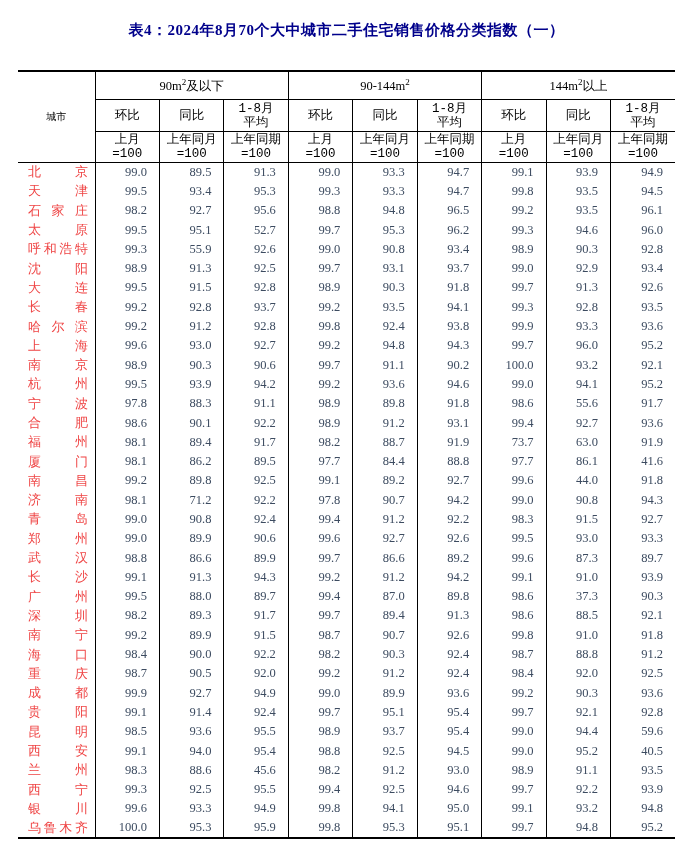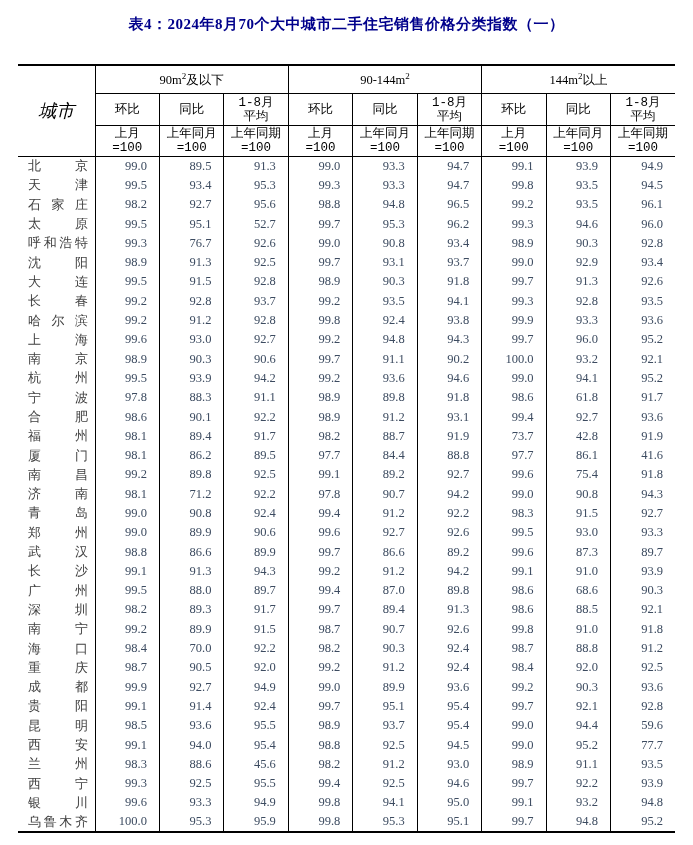--- a/index.html
+++ b/index.html
@@ -9,21 +9,21 @@
     --border-color:#000000;
   }
   html,body{margin:0;padding:0;background:#ffffff;}
   body{
     width:693px;height:845px;
     font-family:"Liberation Serif","DejaVu Sans",serif;
     color:#000;
     overflow:hidden;
   }
   .page-title{
-    margin-top:15px;
+    margin-top:21px;
     text-align:center;
     font-size:15px;
     font-weight:bold;
     color:var(--title-color);
     letter-spacing:0.5px;
   }
   .table-wrap{
     margin:30px 0 0 18px;
     width:657px;
   }
@@ -44,42 +44,41 @@
     vertical-align:middle;
     padding:0;
     line-height:14px;
   }
   thead tr.group-row th{height:27px;}
   thead tr.sub-row th{height:31px;}
   thead tr.base-row th{height:30px;}
   th.city-head{
     border-right:1px solid var(--border-color);
     border-bottom:1px solid var(--border-color);
-    font-size:18px;
-    font-style:italic;
+    font-size:10px;
   }
   th.group{
     border-left:1px solid var(--border-color);
     border-bottom:1px solid var(--border-color);
   }
   th.sub, th.base{
     border-left:1px solid var(--border-color);
     border-bottom:1px solid var(--border-color);
     font-family:Liberation Mono, monospace;
   }
   th sup{font-size:9px;line-height:0;}
   tbody tr{height:19.3px;}
   td{
     padding:0;
     vertical-align:middle;
     font-size:12.5px;
   }
   td.city-cell{
     padding-left:10px;
-    color:#404040;
+    color:#ef4444;
     font-size:13px;
   }
   .city-name{
     display:block;
     width:60px;
     text-align:justify;
     text-align-last:justify;
   }
   td.val-cell{
     border-left:1px solid var(--border-color);
@@ -246,21 +245,21 @@
           <td class="val-cell">96.2</td>
           <td class="val-cell">99.3</td>
           <td class="val-cell">94.6</td>
           <td class="val-cell">96.0</td>
         </tr>
         <tr>
           <td class="city-cell">
             <span class="city-name">呼和浩特</span>
           </td>
           <td class="val-cell">99.3</td>
-          <td class="val-cell">76.7</td>
+          <td class="val-cell">55.9</td>
           <td class="val-cell">92.6</td>
           <td class="val-cell">99.0</td>
           <td class="val-cell">90.8</td>
           <td class="val-cell">93.4</td>
           <td class="val-cell">98.9</td>
           <td class="val-cell">90.3</td>
           <td class="val-cell">92.8</td>
         </tr>
         <tr>
           <td class="city-cell">
@@ -364,21 +363,21 @@
           <td class="city-cell">
             <span class="city-name">宁波</span>
           </td>
           <td class="val-cell">97.8</td>
           <td class="val-cell">88.3</td>
           <td class="val-cell">91.1</td>
           <td class="val-cell">98.9</td>
           <td class="val-cell">89.8</td>
           <td class="val-cell">91.8</td>
           <td class="val-cell">98.6</td>
-          <td class="val-cell">61.8</td>
+          <td class="val-cell">55.6</td>
           <td class="val-cell">91.7</td>
         </tr>
         <tr>
           <td class="city-cell">
             <span class="city-name">合肥</span>
           </td>
           <td class="val-cell">98.6</td>
           <td class="val-cell">90.1</td>
           <td class="val-cell">92.2</td>
           <td class="val-cell">98.9</td>
@@ -392,21 +391,21 @@
           <td class="city-cell">
             <span class="city-name">福州</span>
           </td>
           <td class="val-cell">98.1</td>
           <td class="val-cell">89.4</td>
           <td class="val-cell">91.7</td>
           <td class="val-cell">98.2</td>
           <td class="val-cell">88.7</td>
           <td class="val-cell">91.9</td>
           <td class="val-cell">73.7</td>
-          <td class="val-cell">42.8</td>
+          <td class="val-cell">63.0</td>
           <td class="val-cell">91.9</td>
         </tr>
         <tr>
           <td class="city-cell">
             <span class="city-name">厦门</span>
           </td>
           <td class="val-cell">98.1</td>
           <td class="val-cell">86.2</td>
           <td class="val-cell">89.5</td>
           <td class="val-cell">97.7</td>
@@ -420,21 +419,21 @@
           <td class="city-cell">
             <span class="city-name">南昌</span>
           </td>
           <td class="val-cell">99.2</td>
           <td class="val-cell">89.8</td>
           <td class="val-cell">92.5</td>
           <td class="val-cell">99.1</td>
           <td class="val-cell">89.2</td>
           <td class="val-cell">92.7</td>
           <td class="val-cell">99.6</td>
-          <td class="val-cell">75.4</td>
+          <td class="val-cell">44.0</td>
           <td class="val-cell">91.8</td>
         </tr>
         <tr>
           <td class="city-cell">
             <span class="city-name">济南</span>
           </td>
           <td class="val-cell">98.1</td>
           <td class="val-cell">71.2</td>
           <td class="val-cell">92.2</td>
           <td class="val-cell">97.8</td>
@@ -504,21 +503,21 @@
           <td class="city-cell">
             <span class="city-name">广州</span>
           </td>
           <td class="val-cell">99.5</td>
           <td class="val-cell">88.0</td>
           <td class="val-cell">89.7</td>
           <td class="val-cell">99.4</td>
           <td class="val-cell">87.0</td>
           <td class="val-cell">89.8</td>
           <td class="val-cell">98.6</td>
-          <td class="val-cell">68.6</td>
+          <td class="val-cell">37.3</td>
           <td class="val-cell">90.3</td>
         </tr>
         <tr>
           <td class="city-cell">
             <span class="city-name">深圳</span>
           </td>
           <td class="val-cell">98.2</td>
           <td class="val-cell">89.3</td>
           <td class="val-cell">91.7</td>
           <td class="val-cell">99.7</td>
@@ -540,21 +539,21 @@
           <td class="val-cell">92.6</td>
           <td class="val-cell">99.8</td>
           <td class="val-cell">91.0</td>
           <td class="val-cell">91.8</td>
         </tr>
         <tr>
           <td class="city-cell">
             <span class="city-name">海口</span>
           </td>
           <td class="val-cell">98.4</td>
-          <td class="val-cell">70.0</td>
+          <td class="val-cell">90.0</td>
           <td class="val-cell">92.2</td>
           <td class="val-cell">98.2</td>
           <td class="val-cell">90.3</td>
           <td class="val-cell">92.4</td>
           <td class="val-cell">98.7</td>
           <td class="val-cell">88.8</td>
           <td class="val-cell">91.2</td>
         </tr>
         <tr>
           <td class="city-cell">
@@ -617,21 +616,21 @@
             <span class="city-name">西安</span>
           </td>
           <td class="val-cell">99.1</td>
           <td class="val-cell">94.0</td>
           <td class="val-cell">95.4</td>
           <td class="val-cell">98.8</td>
           <td class="val-cell">92.5</td>
           <td class="val-cell">94.5</td>
           <td class="val-cell">99.0</td>
           <td class="val-cell">95.2</td>
-          <td class="val-cell">77.7</td>
+          <td class="val-cell">40.5</td>
         </tr>
         <tr>
           <td class="city-cell">
             <span class="city-name">兰州</span>
           </td>
           <td class="val-cell">98.3</td>
           <td class="val-cell">88.6</td>
           <td class="val-cell">45.6</td>
           <td class="val-cell">98.2</td>
           <td class="val-cell">91.2</td>

